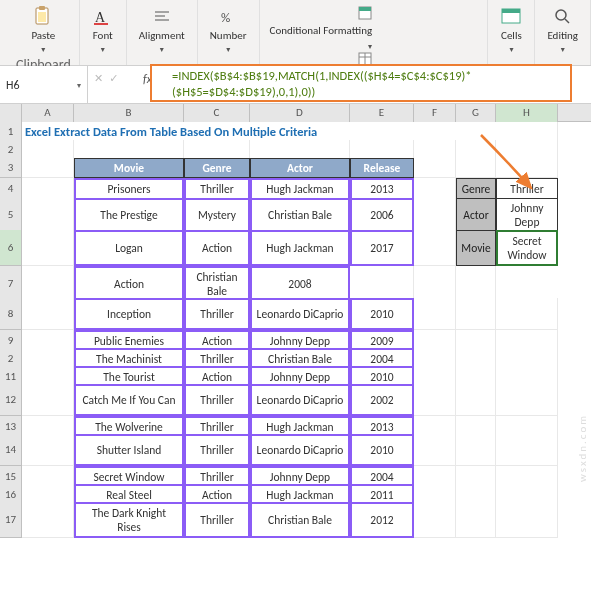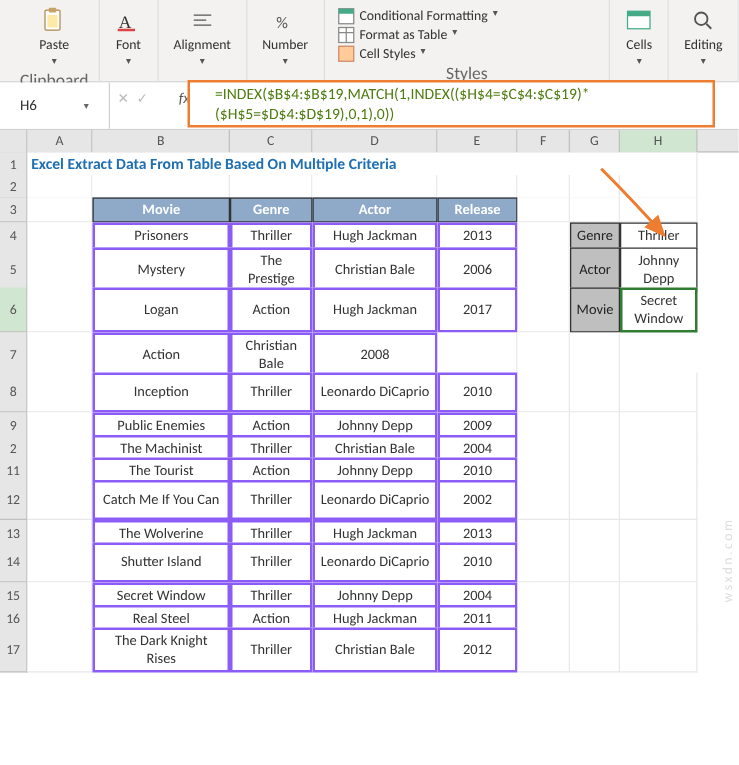--- a/index.html
+++ b/index.html
@@ -43,37 +43,37 @@
       gap: 1px;
       cursor: pointer;
       padding: 2px 4px;
     }
     .ribbon-btn-big .icon { width: 22px; height: 22px; display:flex; align-items:center; justify-content:center; }
     .ribbon-btn-big .lbl { font-size: 11px; color: #333; display:flex; align-items:center; gap:2px;flex-direction:column; }
     .drop-arrow { font-size: 8px; color: #555; }
 
     .styles-group { flex: 1; align-items: flex-start; }
     .styles-list { display: flex; flex-direction: column; gap: 1px; padding-top: 2px; }
-    .styles-item { display: flex; align-items: flex-start; gap: 4px; font-size: 11px; color: #333; padding: 0 2px; cursor:pointer; }
+    .styles-item { display: flex; align-items: flex-end; gap: 4px; font-size: 11px; color: #333; padding: 0 2px; cursor:pointer;flex-direction:column; }
     .styles-item .icon { width:14px; height:14px; display:flex; align-items:center; justify-content:center; }
 
     
     .bar-row {
       display: flex;
       align-items: stretch;
       border-bottom: 1px solid #d0d0d0;
       height: 38px;
       position: relative;
     }
     .name-box {
       width: 88px;
       border-right: 1px solid #d0d0d0;
       display: flex;
       align-items: center;
-      padding: 0 16px;
+      padding: 0 6px;
       background: #fff;
       font-size: 12px;
       justify-content: space-between;
     }
     .name-box .nb-drop { font-size: 8px; color: #666; }
     .fx-area {
       display: flex;
       align-items: center;
       flex: 1;
       background: #fff;
@@ -415,22 +415,22 @@
         <div class="cell td">Thriller</div>
         <div class="cell td">Hugh Jackman</div>
         <div class="cell td">2013</div>
         <div class="cell ">&nbsp;</div>
         <div class="cell side-hdr">Genre</div>
         <div class="cell side-val">Thriller</div>
       </div>
       <div class="row h32">
         <div class="row-h">5</div>
         <div class="cell ">&nbsp;</div>
+        <div class="cell td">The Prestige</div>
         <div class="cell td">Mystery</div>
-        <div class="cell td">The Prestige</div>
         <div class="cell td">Christian Bale</div>
         <div class="cell td">2006</div>
         <div class="cell ">&nbsp;</div>
         <div class="cell side-hdr">Actor</div>
         <div class="cell side-val">Johnny Depp</div>
       </div>
       <div class="row h36">
         <div class="row-h selected">6</div>
         <div class="cell ">&nbsp;</div>
         <div class="cell td">Logan</div>

